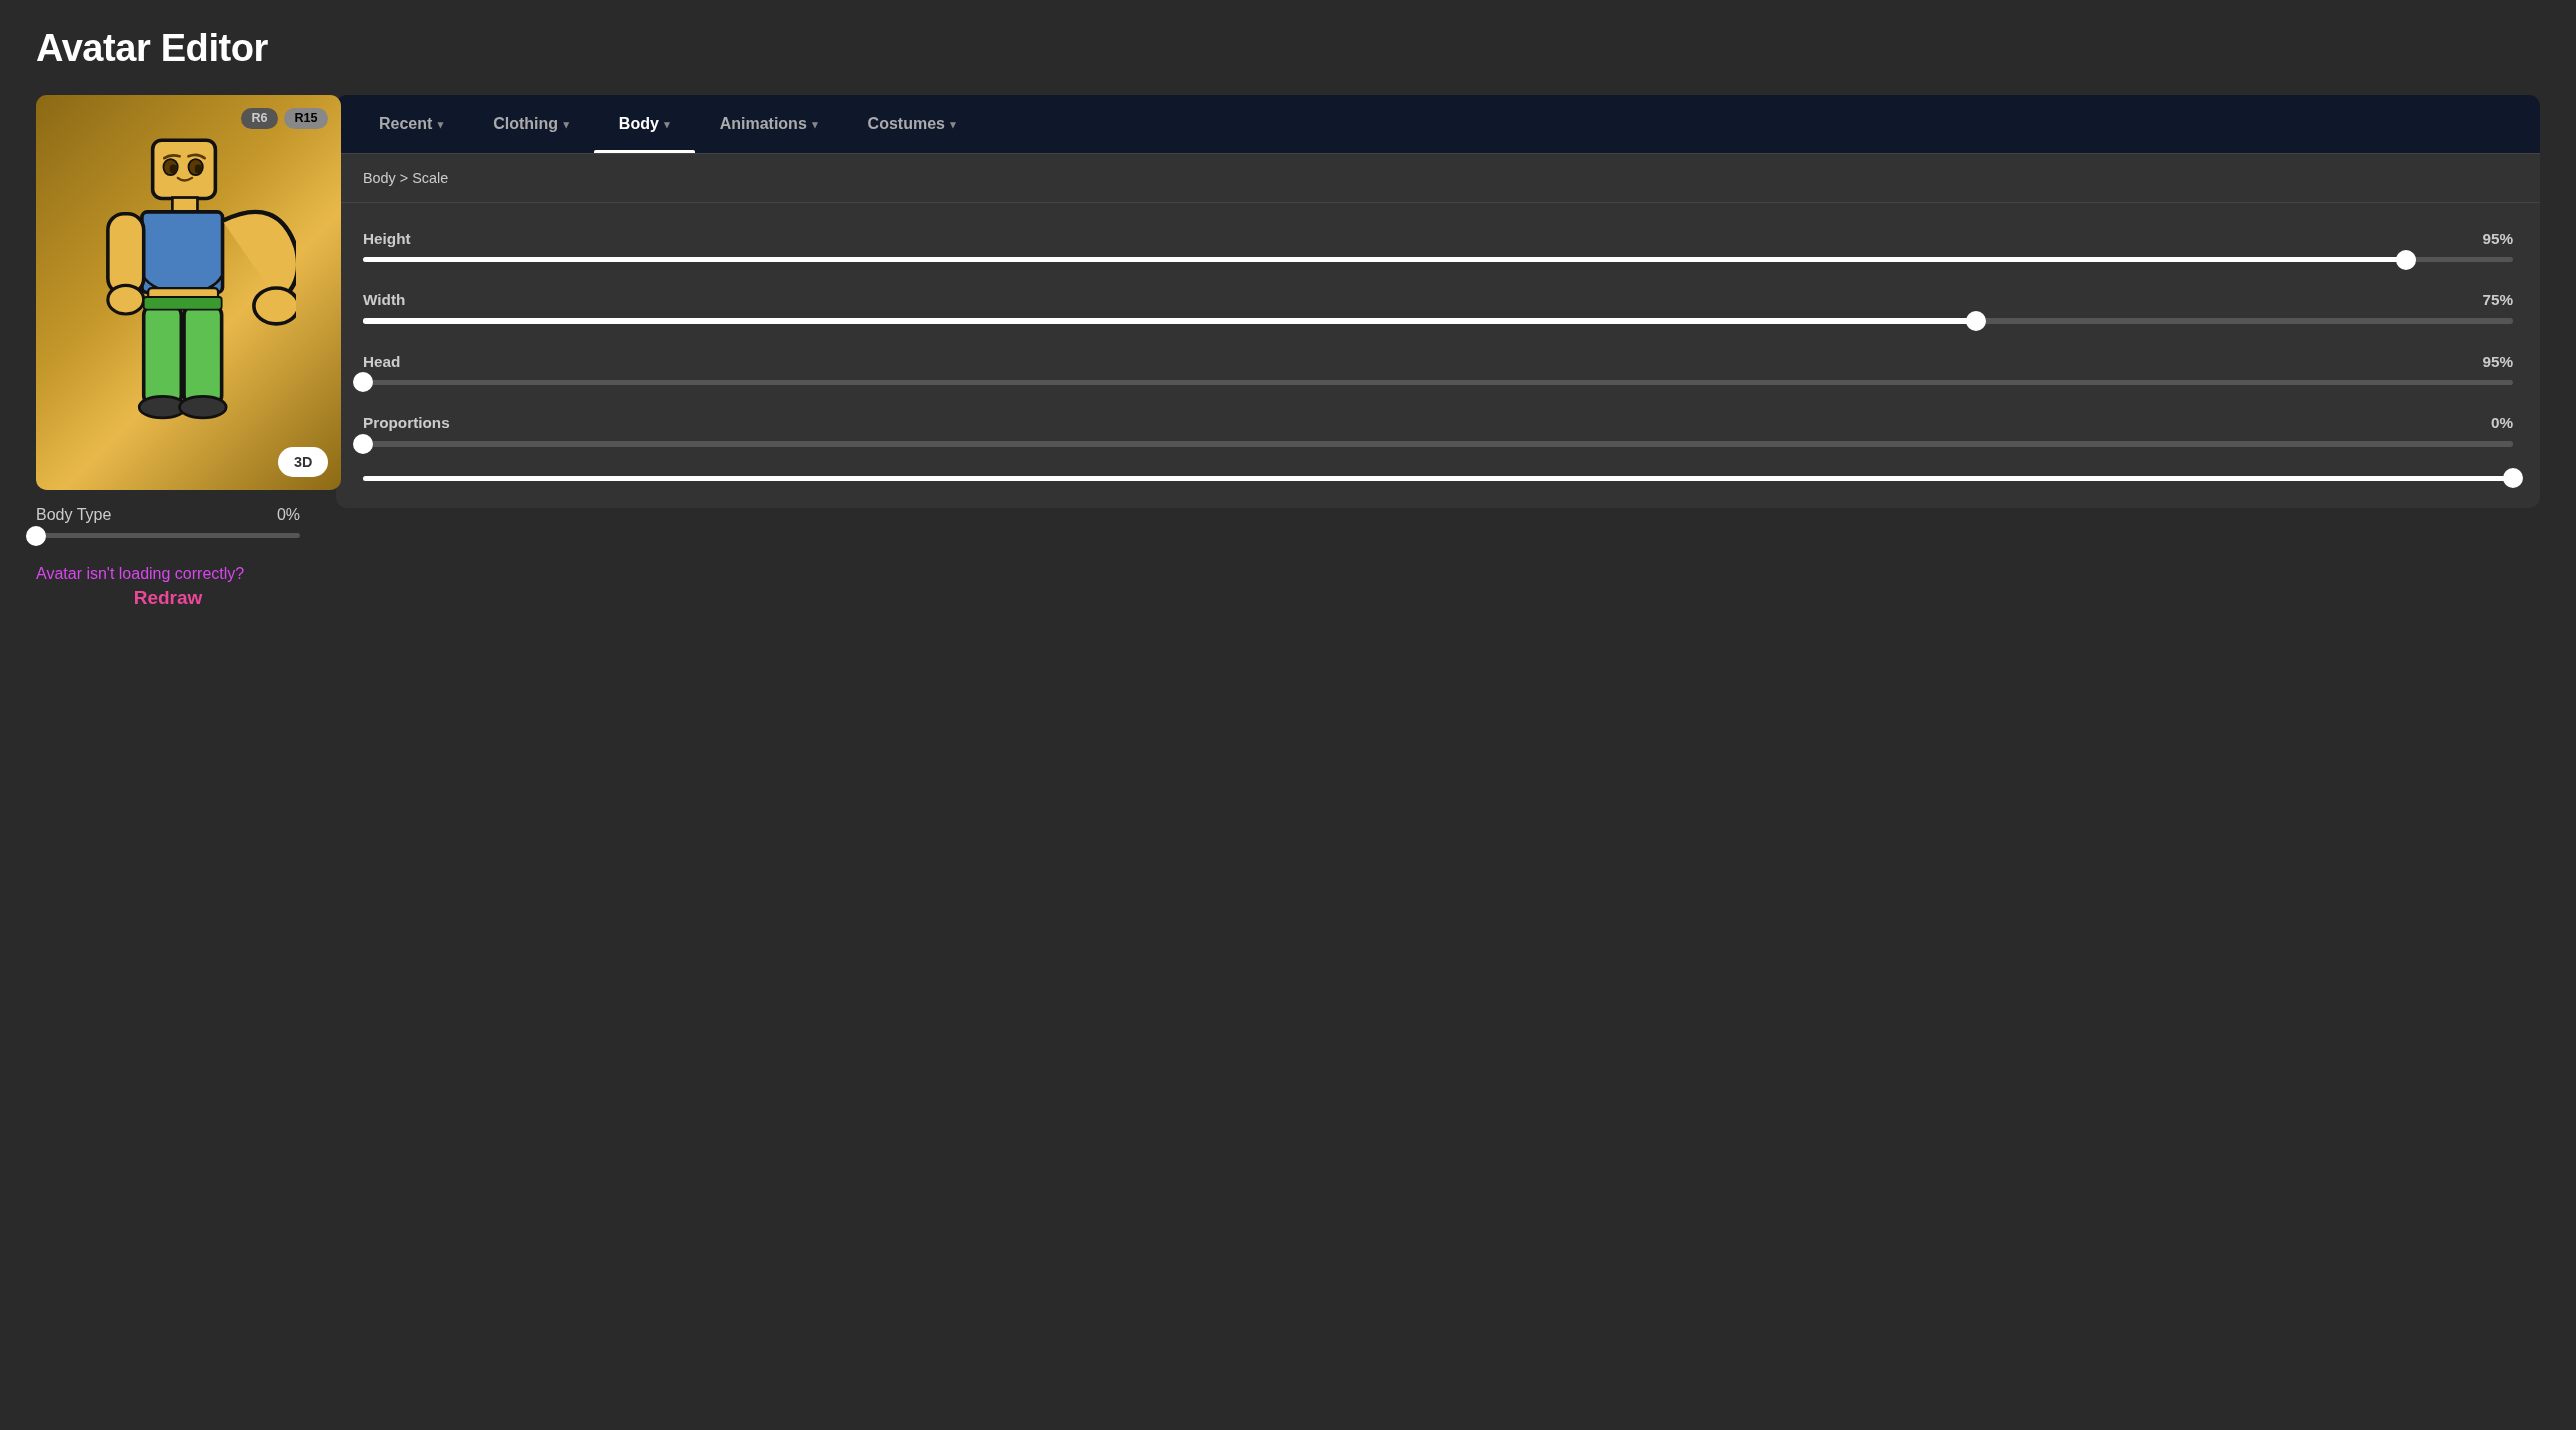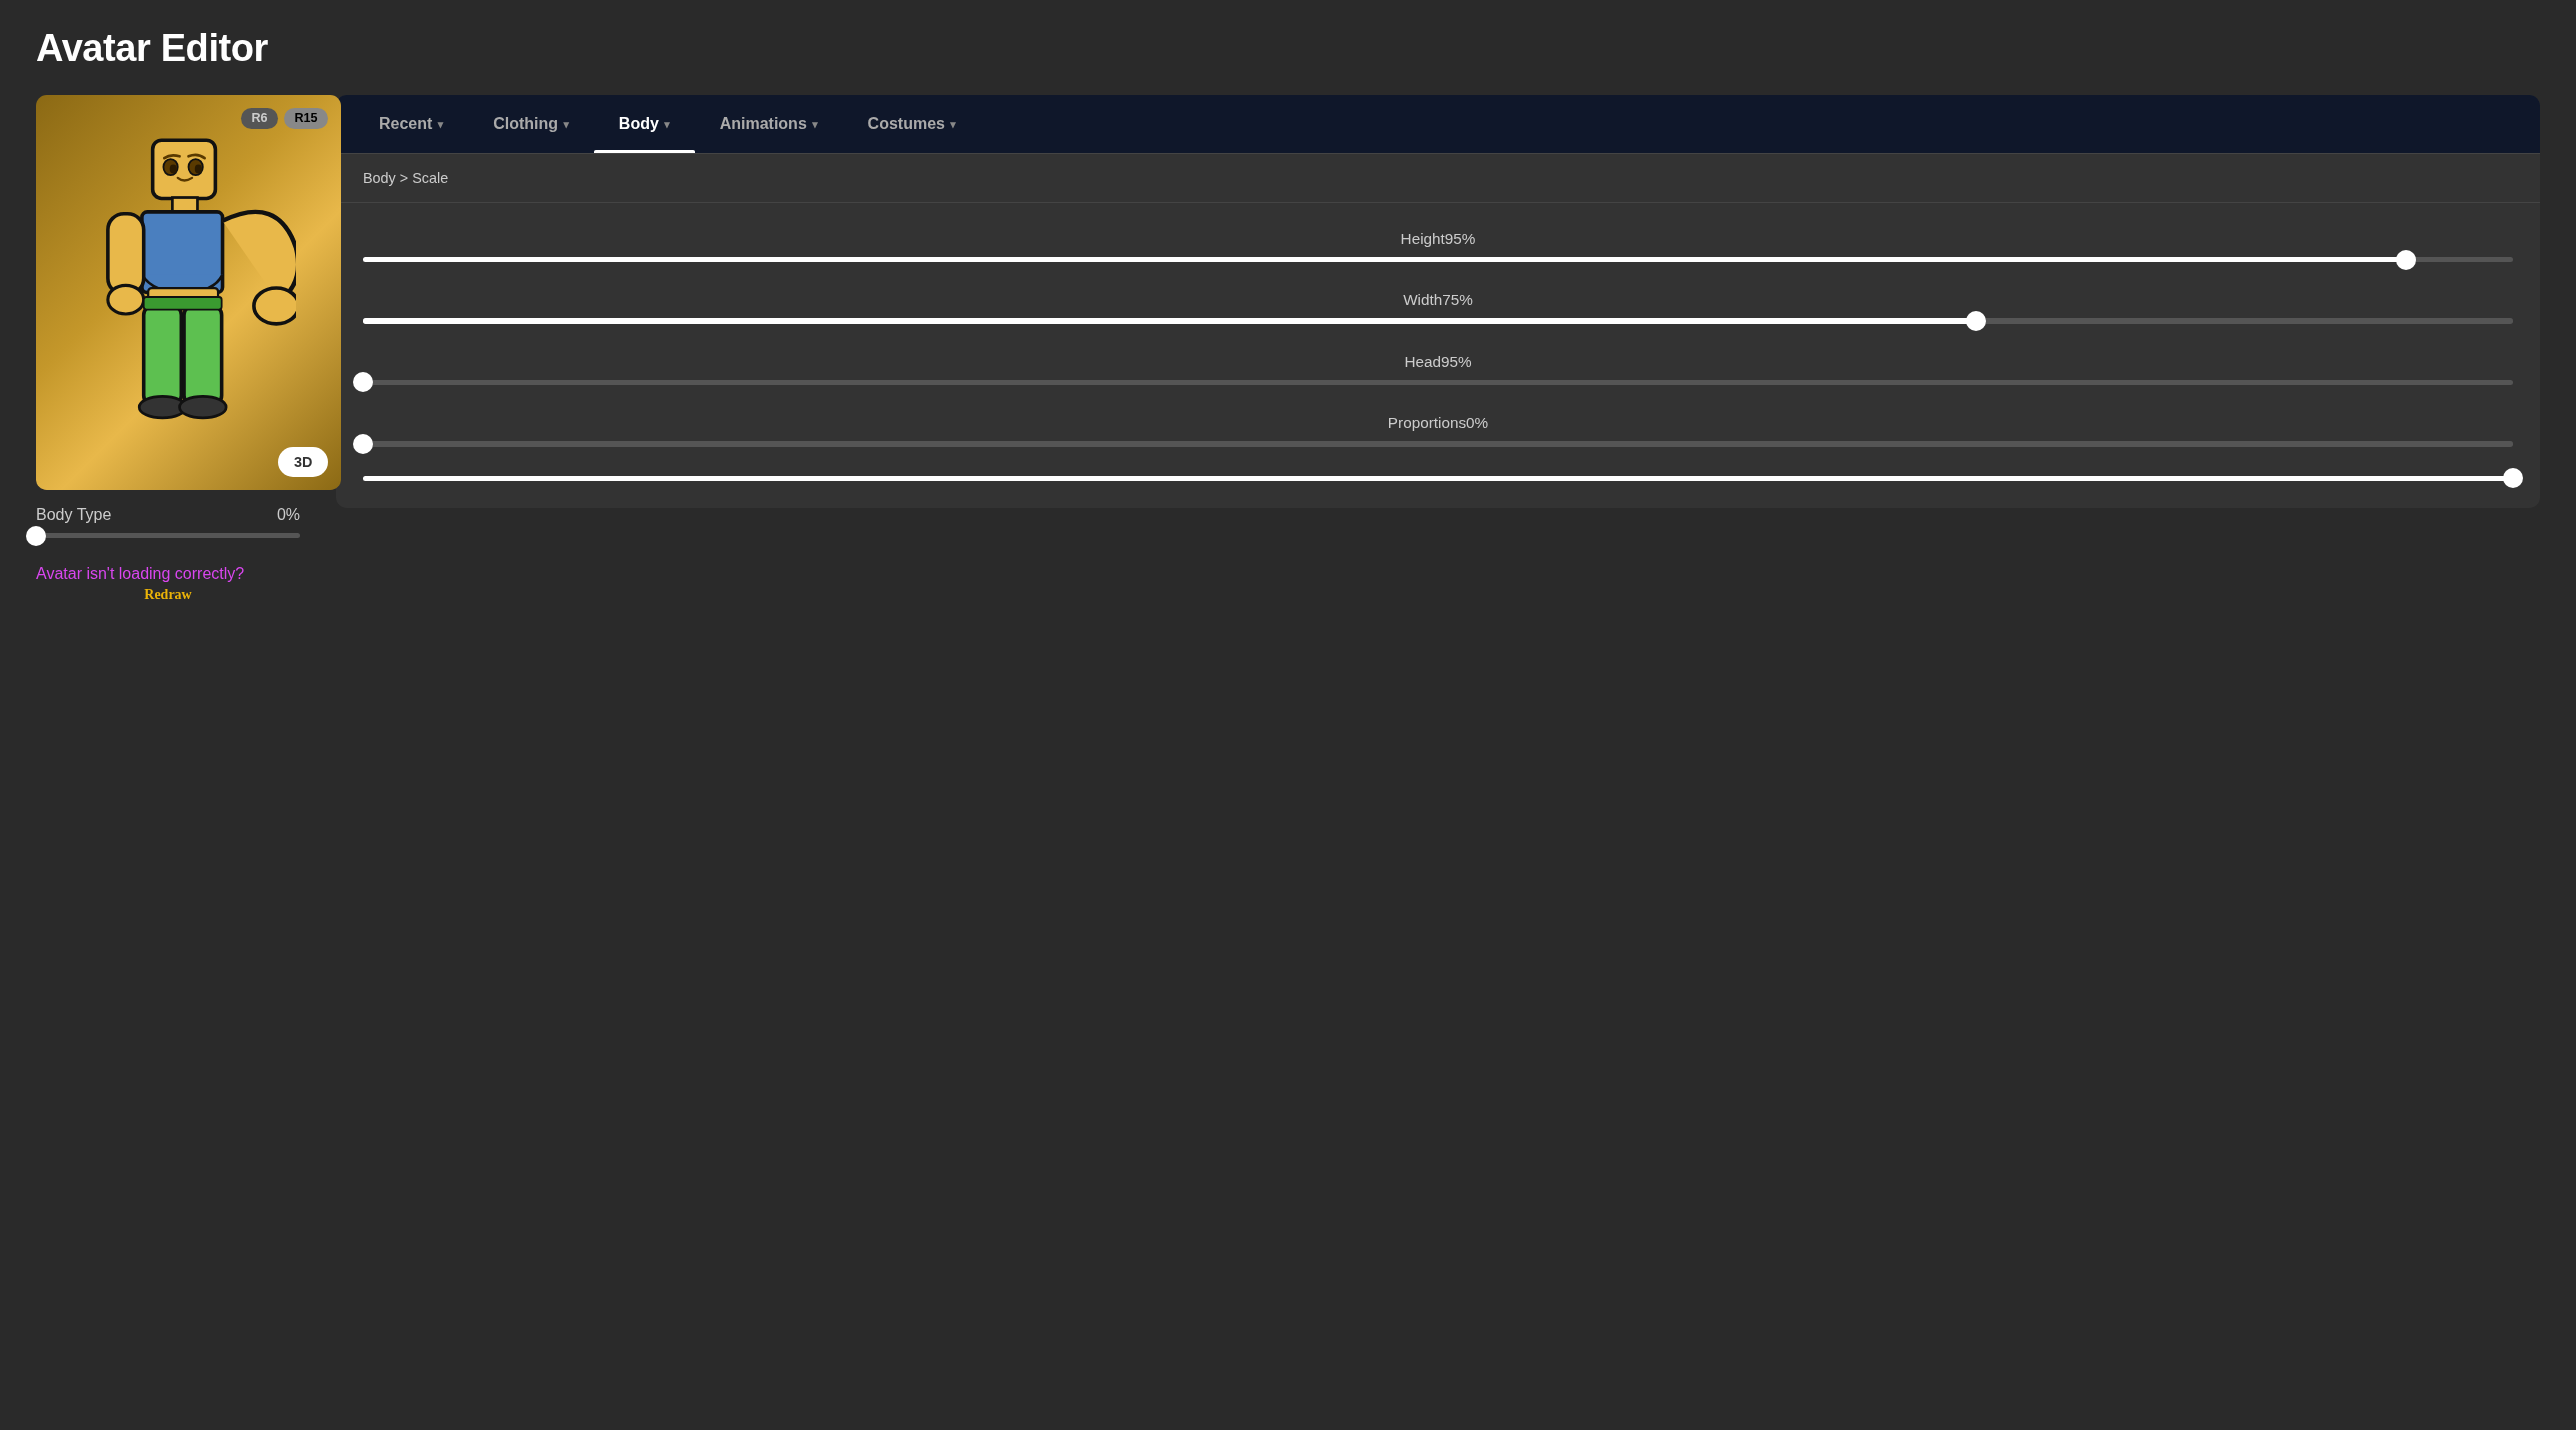--- a/index.html
+++ b/index.html
@@ -105,27 +105,26 @@
     }
 
     .avatar-warning {
       margin-top: 27px;
       color: #d946ef;
       font-size: 16px;
     }
 
     .redraw-btn {
       display: block;
-      font-size: 14px;
+      font-size: 19px;
       font-weight: 700;
-      color: #eab308;
+      color: #ec4899;
       cursor: pointer;
       text-align: center;
       margin-top: 3.6px;
-      font-family: Liberation Serif, serif;
     }
 
     
     .slider-track {
       width: 100%;
       height: 5.4px;
       background: #555555;
       border-radius: 2.7px;
       position: relative;
       cursor: pointer;
@@ -215,22 +214,23 @@
     }
 
     .slider-row {
       display: flex;
       flex-direction: column;
       gap: 9px;
     }
 
     .slider-header {
       display: flex;
-      justify-content: center;
+      justify-content: space-between;
       align-items: center;
+      font-weight: bold;
     }
 
     .slider-label {
       font-size: 15.3px;
       color: #cccccc;
     }
 
     .slider-value {
       font-size: 15.3px;
       color: #cccccc;

